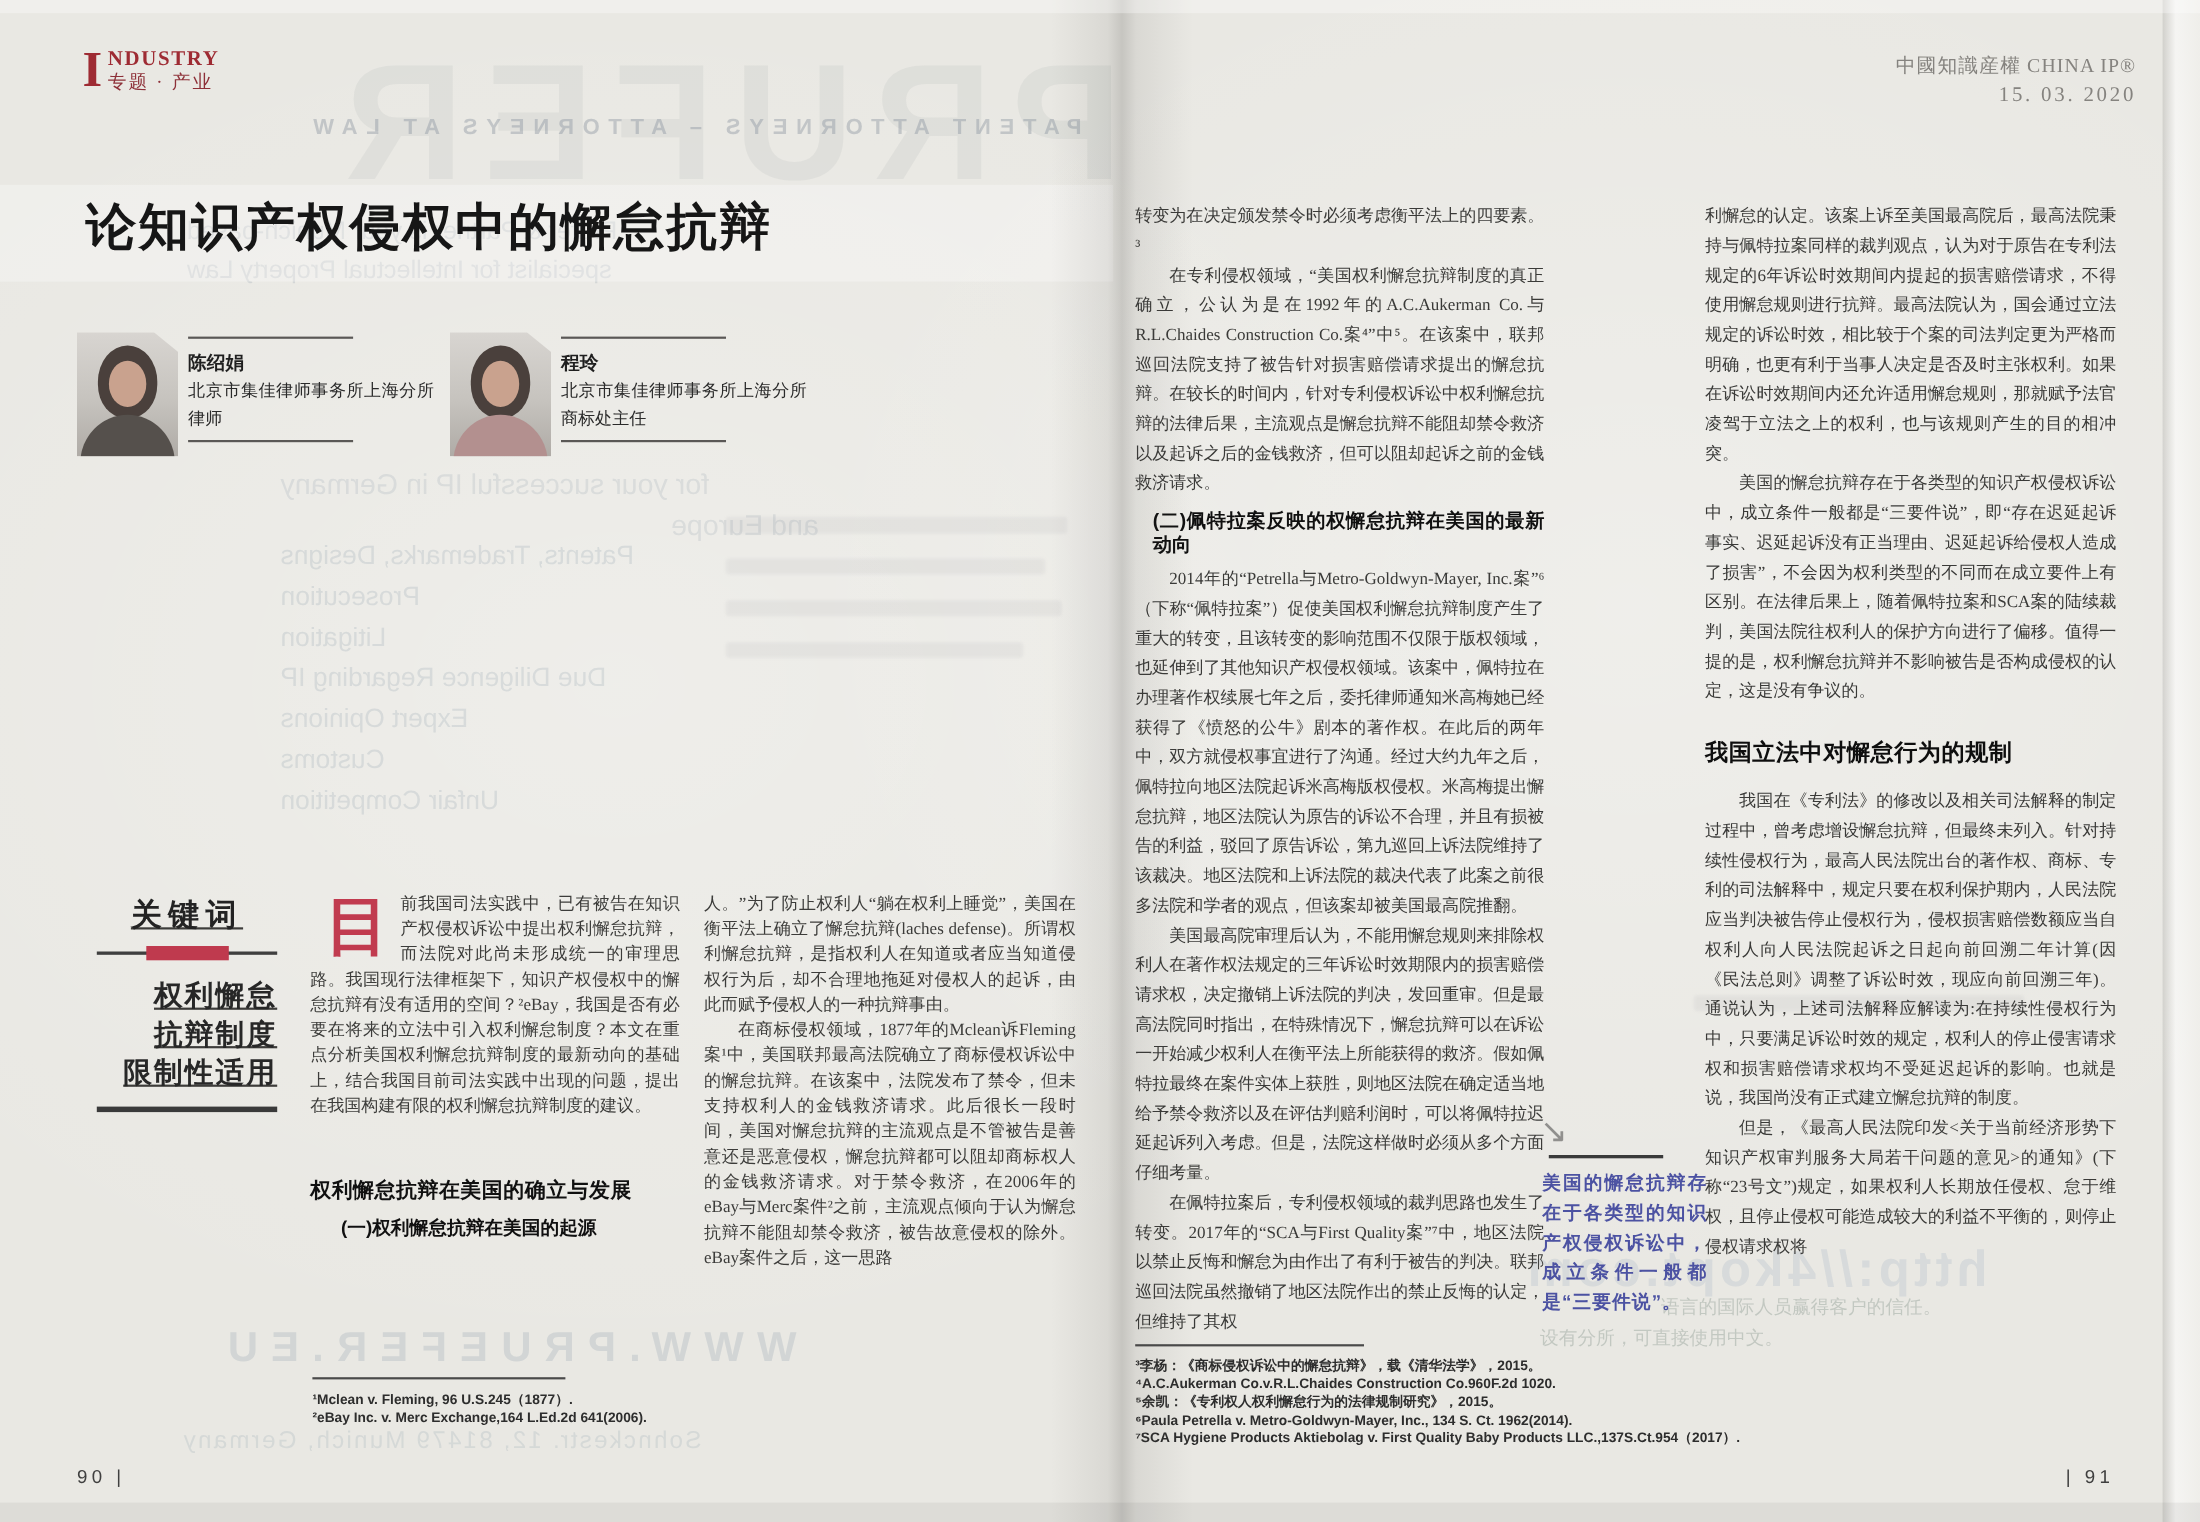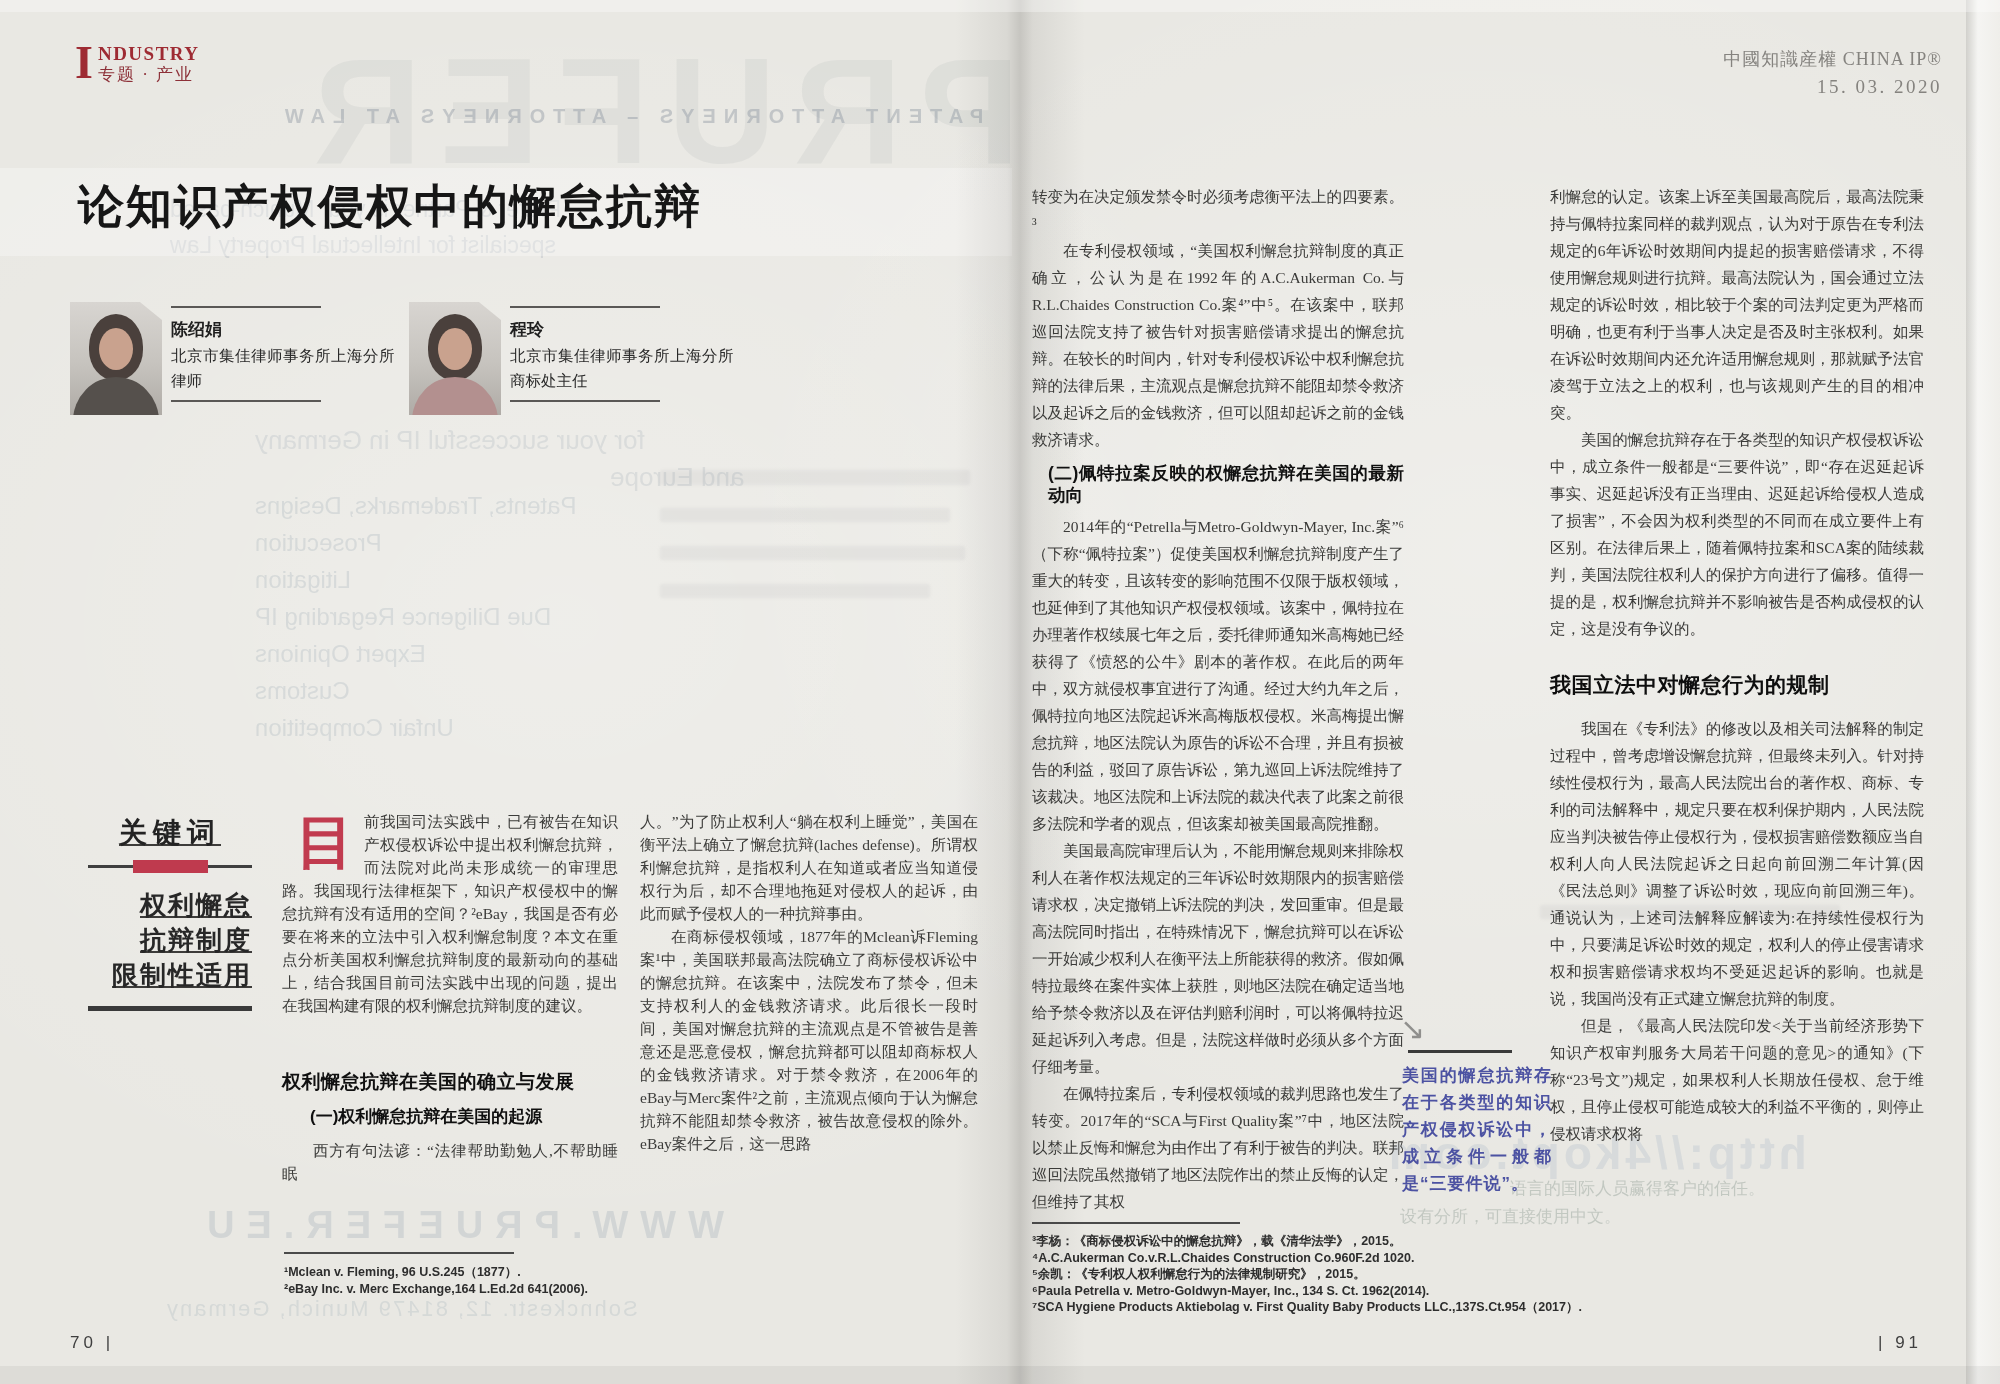--- a/index.html
+++ b/index.html
@@ -174,34 +174,33 @@
       <div class="kw-item">限制性适用</div>
     </div>
     <div class="kw-foot"></div>
   </div>
 
   <div class="abs col col1">
     <div class="dropcap">目</div>
     <p>前我国司法实践中，已有被告在知识产权侵权诉讼中提出权利懈怠抗辩，而法院对此尚未形成统一的审理思路。我国现行法律框架下，知识产权侵权中的懈怠抗辩有没有适用的空间？²eBay，我国是否有必要在将来的立法中引入权利懈怠制度？本文在重点分析美国权利懈怠抗辩制度的最新动向的基础上，结合我国目前司法实践中出现的问题，提出在我国构建有限的权利懈怠抗辩制度的建议。</p>
     <h3 class="h-sec">权利懈怠抗辩在美国的确立与发展</h3>
     <h4 class="h-sub">(一)权利懈怠抗辩在美国的起源</h4>
-    <p class="indent last">西方有句法谚：“法律帮助勤勉人,不帮助睡眠</p>
   </div>
 
   <div class="abs col col2">
     <p>人。”为了防止权利人“躺在权利上睡觉”，美国在衡平法上确立了懈怠抗辩(laches defense)。所谓权利懈怠抗辩，是指权利人在知道或者应当知道侵权行为后，却不合理地拖延对侵权人的起诉，由此而赋予侵权人的一种抗辩事由。</p>
     <p class="indent p2x">在商标侵权领域，1877年的Mclean诉Fleming案¹中，美国联邦最高法院确立了商标侵权诉讼中的懈怠抗辩。在该案中，法院发布了禁令，但未支持权利人的金钱救济请求。此后很长一段时间，美国对懈怠抗辩的主流观点是不管被告是善意还是恶意侵权，懈怠抗辩都可以阻却商标权人的金钱救济请求。对于禁令救济，在2006年的eBay与Merc案件²之前，主流观点倾向于认为懈怠抗辩不能阻却禁令救济，被告故意侵权的除外。eBay案件之后，这一思路</p>
   </div>
 
   <div class="abs fnL">
     <div class="fn-rule"></div>
     <div class="fn">¹Mclean v. Fleming, 96 U.S.245（1877）.</div>
     <div class="fn">²eBay Inc. v. Merc Exchange,164 L.Ed.2d 641(2006).</div>
   </div>
-  <div class="abs folio" style="left:70px;top:1334px;">70  |</div>
+  <div class="abs folio" style="left:70px;top:1334px;">90  |</div>
 
   <div class="abs masthead">
     <div class="mh-title">中國知識産權 CHINA IP®</div>
     <div class="mh-date">15. 03. 2020</div>
   </div>
 
   <div class="abs col colA">
     <p>转变为在决定颁发禁令时必须考虑衡平法上的四要素。³</p>
     <p class="indent">在专利侵权领域，“美国权利懈怠抗辩制度的真正确立，公认为是在1992年的A.C.Aukerman Co.与R.L.Chaides Construction Co.案⁴”中⁵。在该案中，联邦巡回法院支持了被告针对损害赔偿请求提出的懈怠抗辩。在较长的时间内，针对专利侵权诉讼中权利懈怠抗辩的法律后果，主流观点是懈怠抗辩不能阻却禁令救济以及起诉之后的金钱救济，但可以阻却起诉之前的金钱救济请求。</p>
     <h4 class="h-sub">(二)佩特拉案反映的权懈怠抗辩在美国的最新动向</h4>

